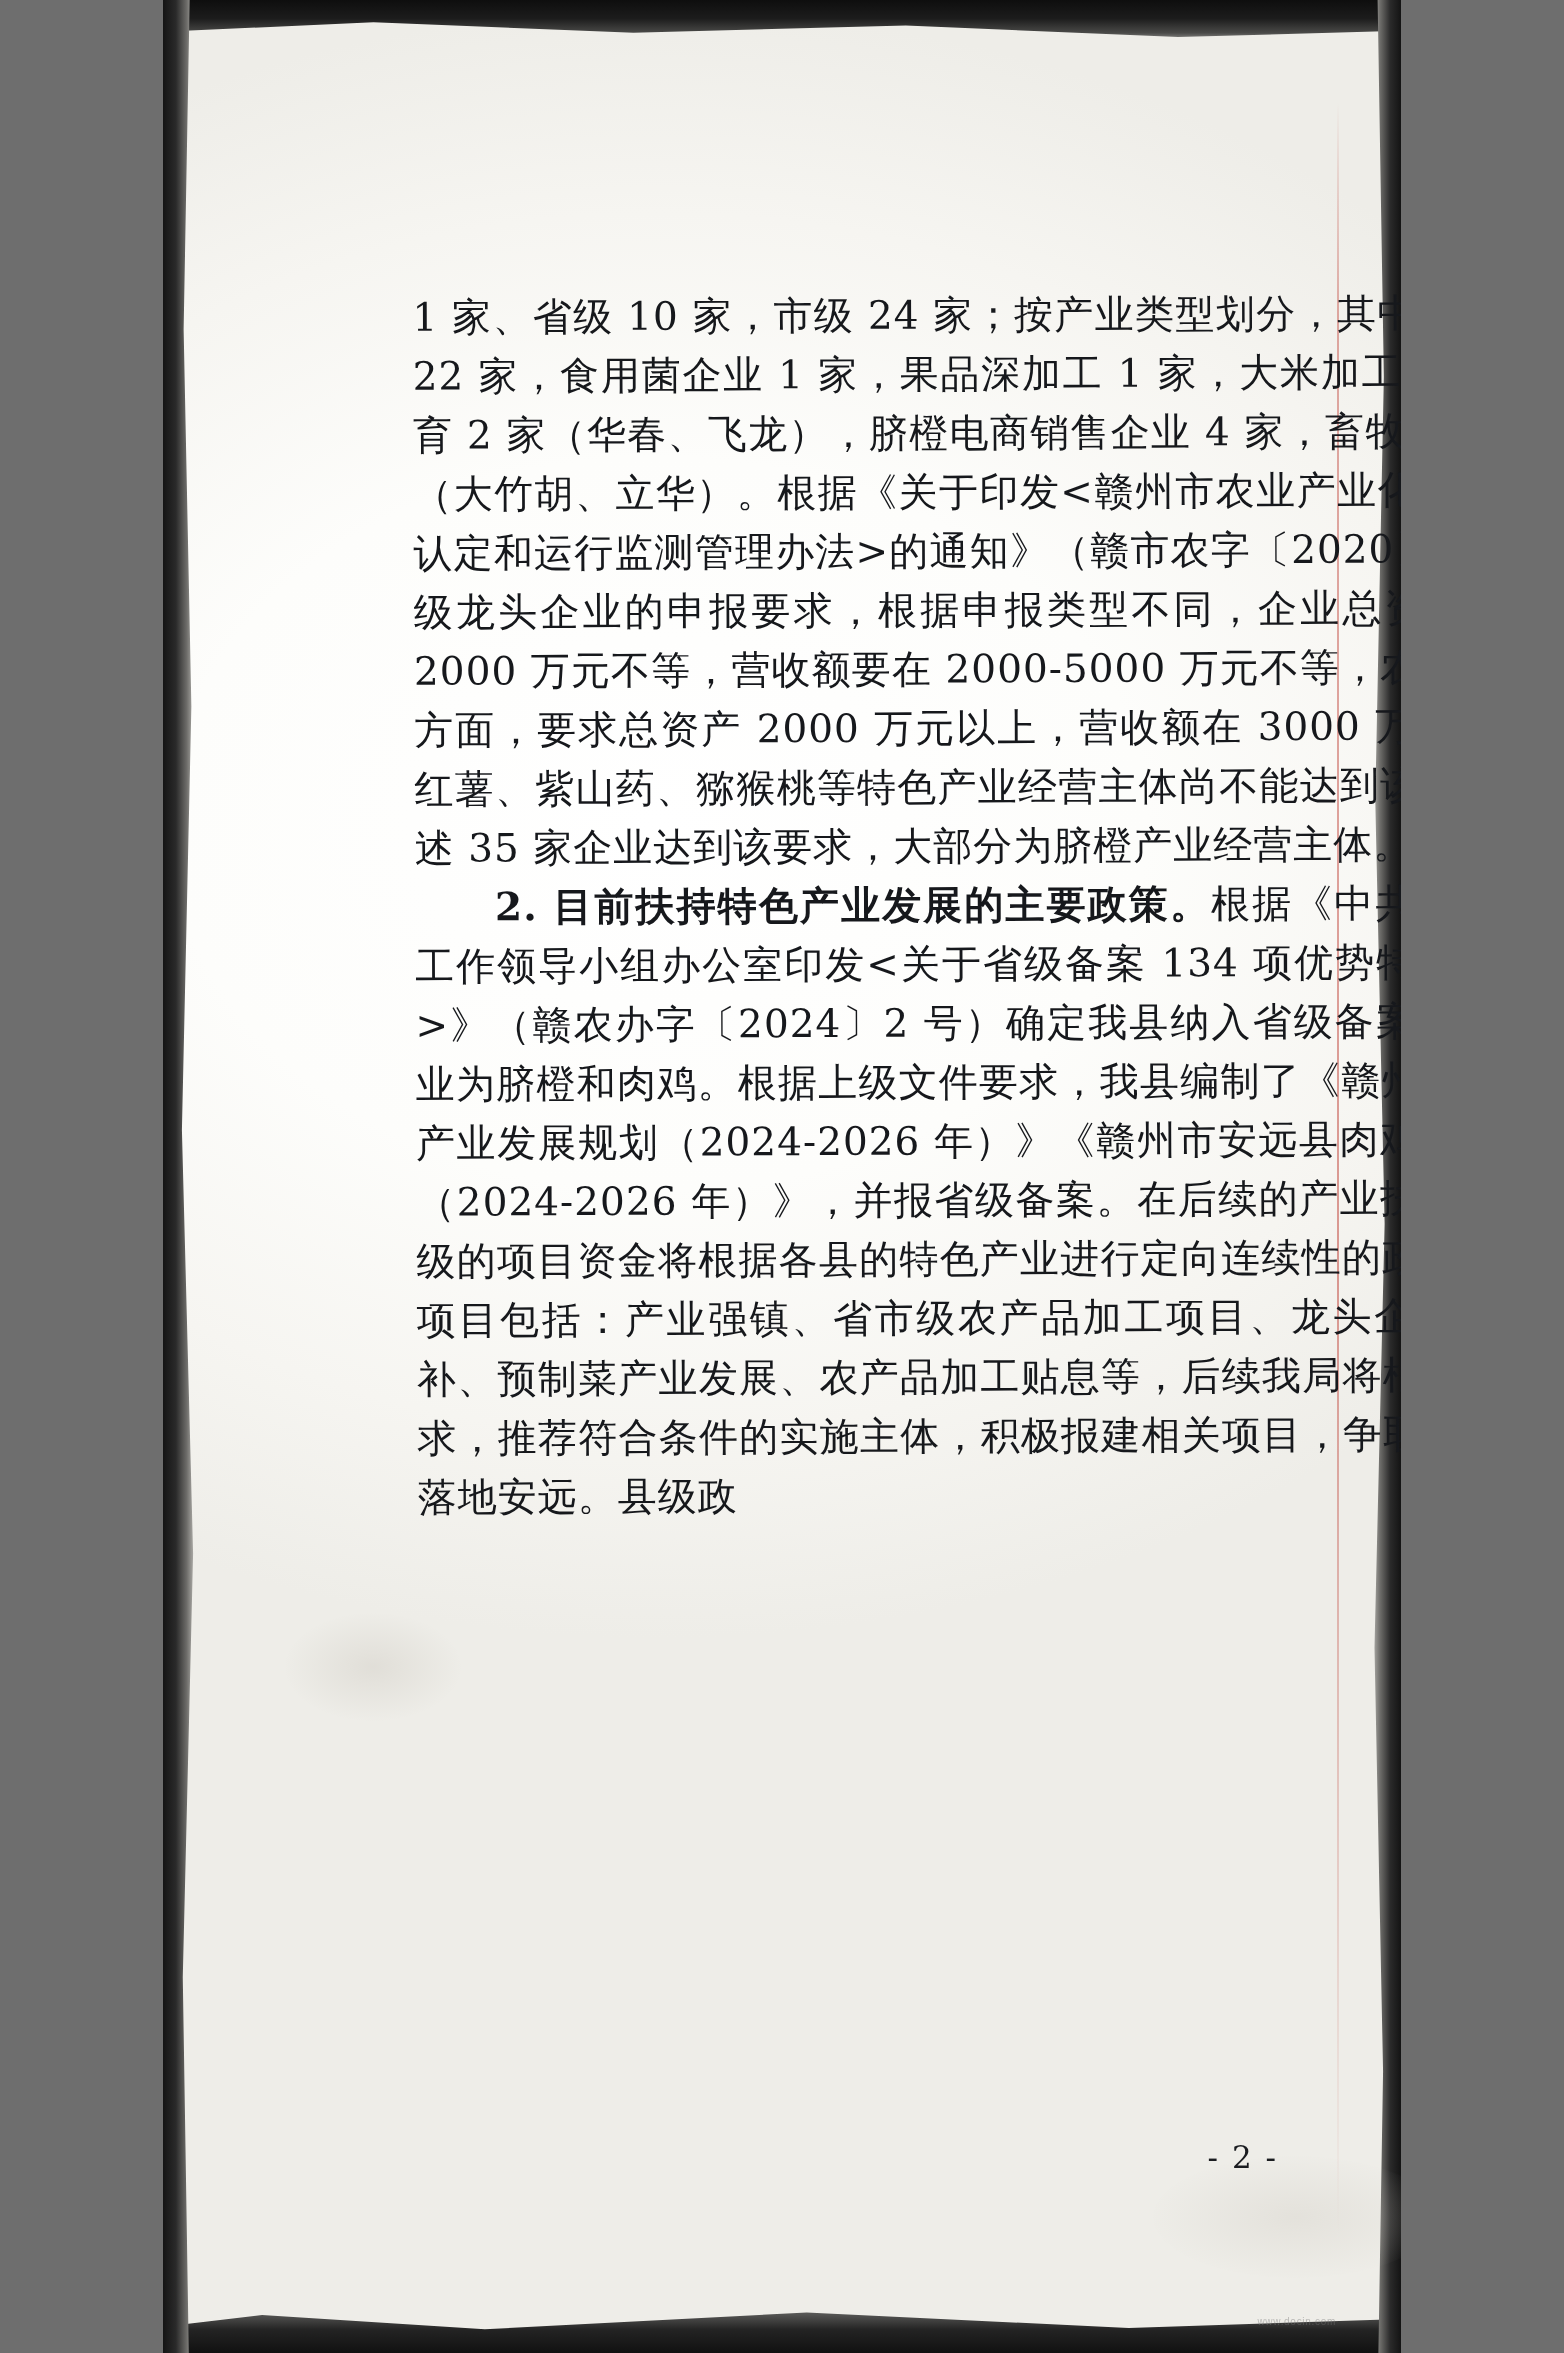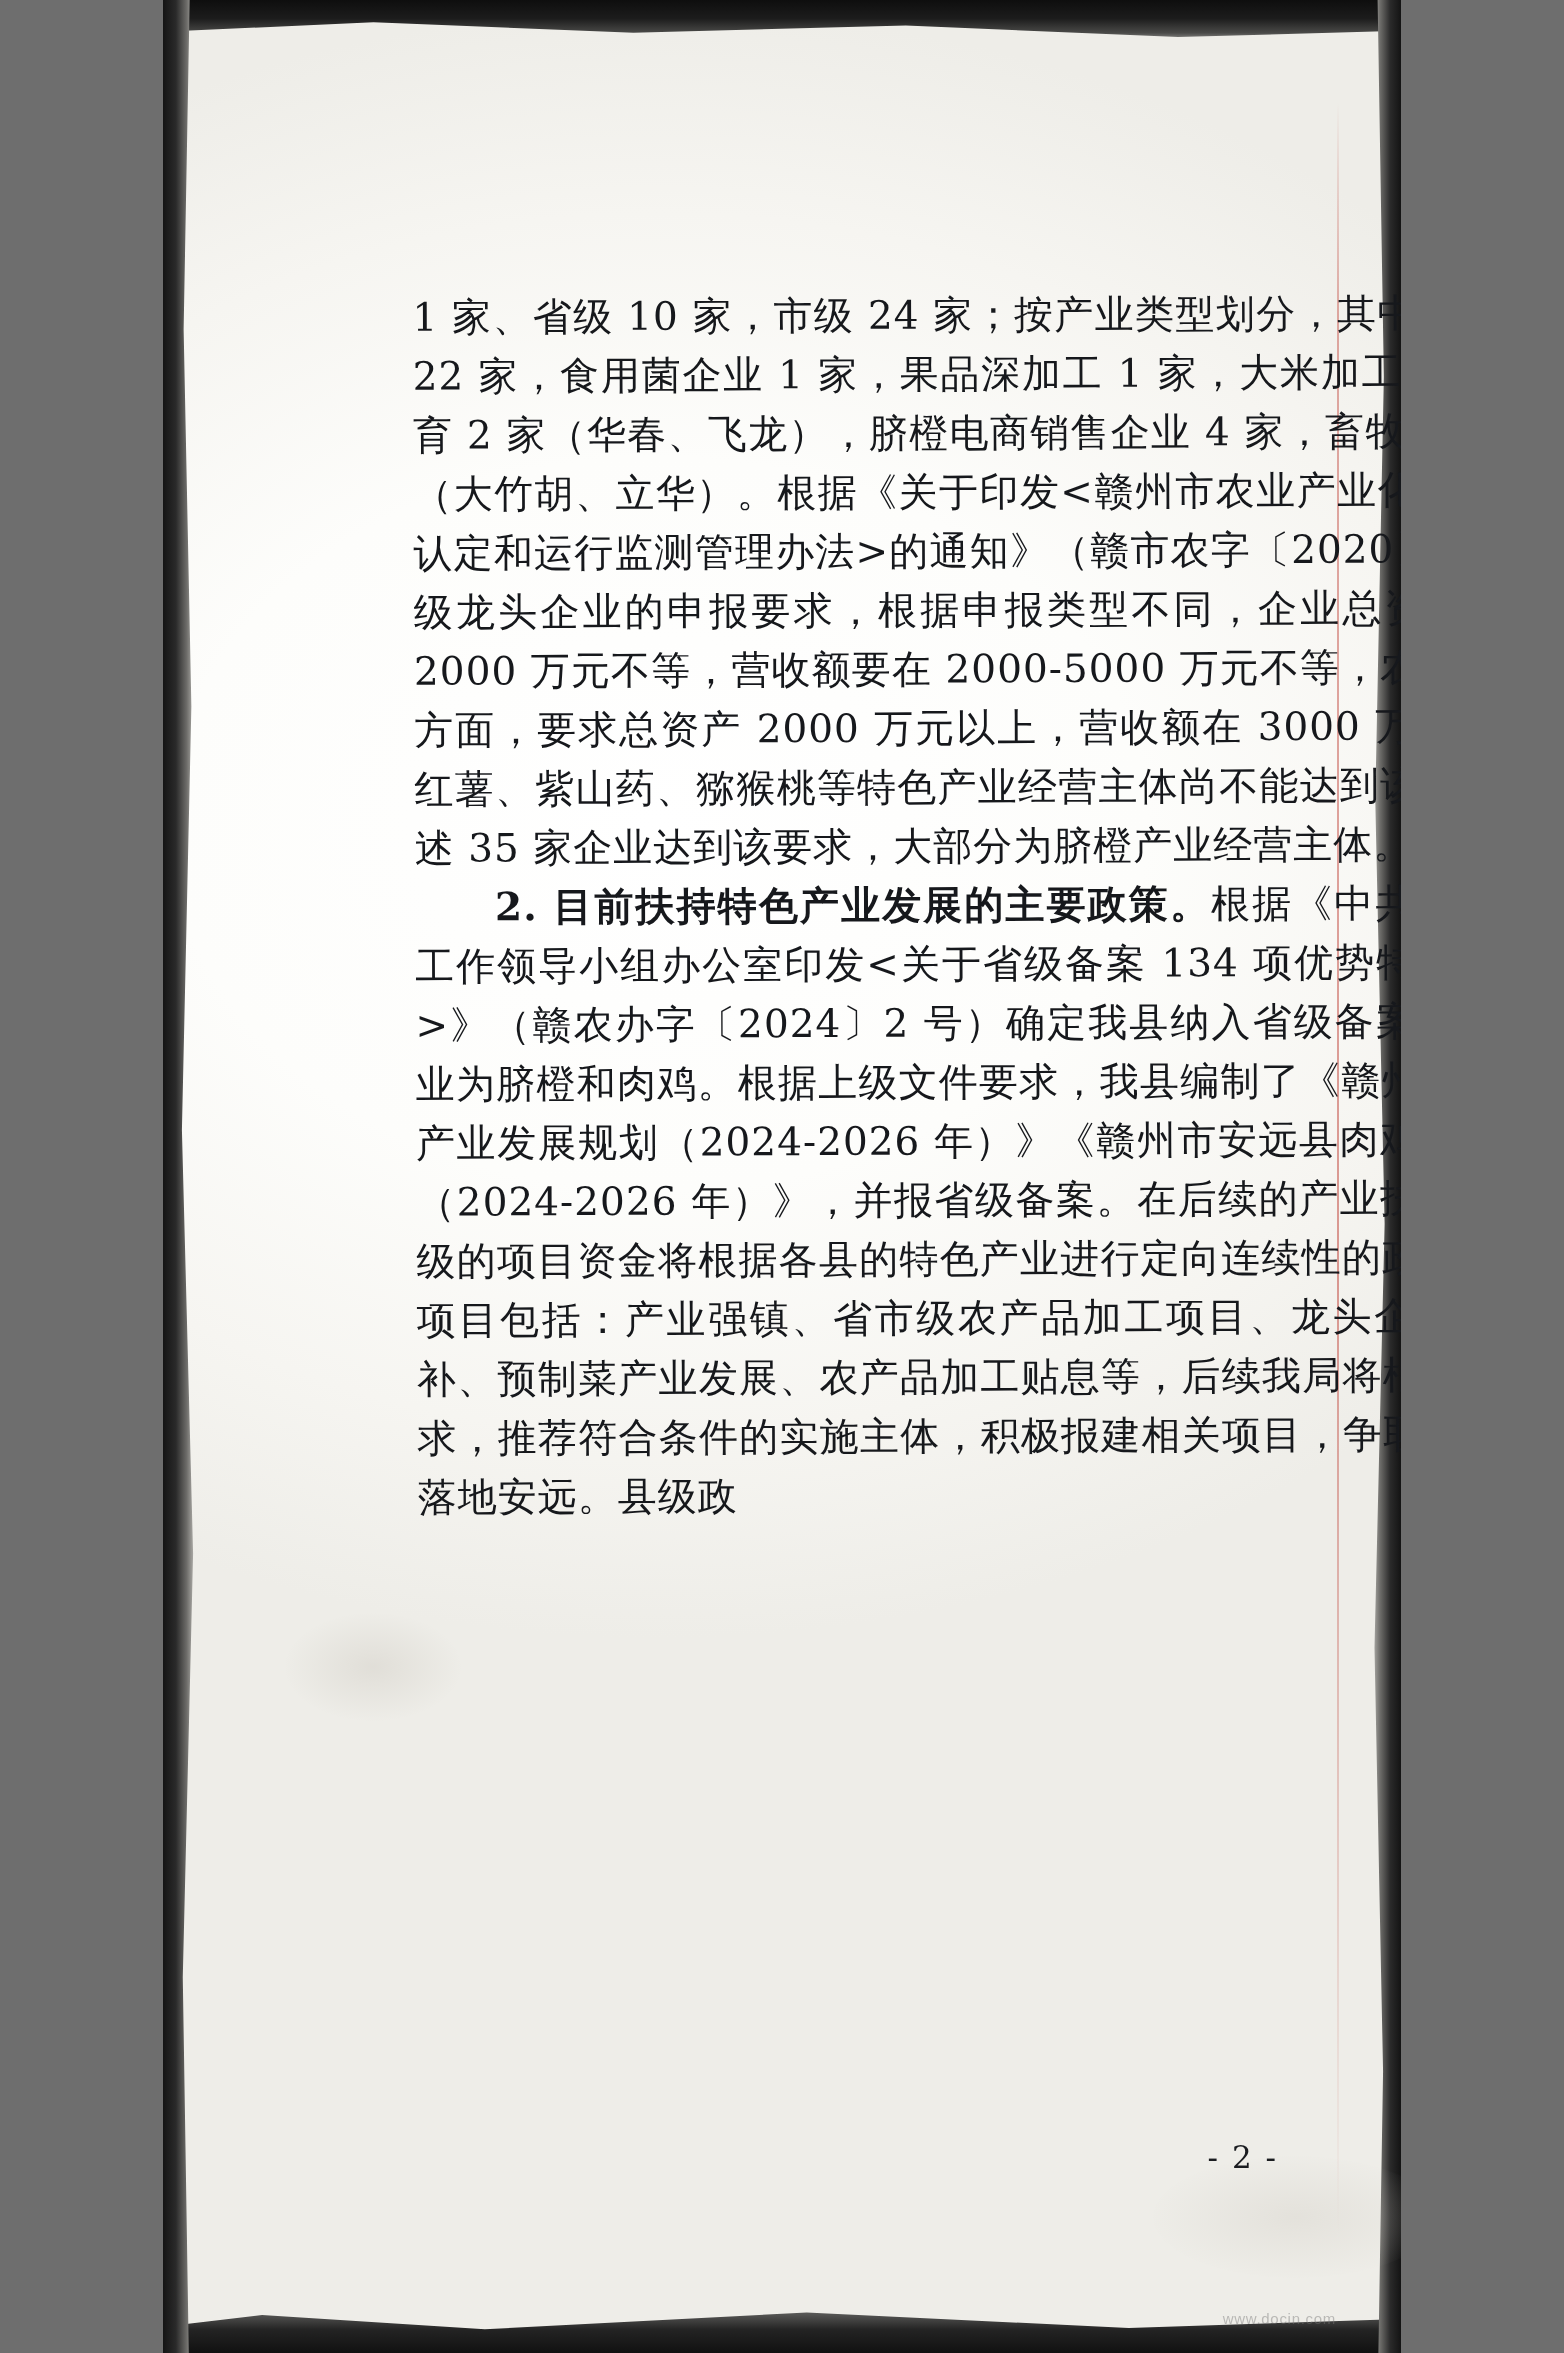--- a/index.html
+++ b/index.html
@@ -102,21 +102,21 @@
     font-family: "DejaVu Serif", "Liberation Serif", serif;
     font-size: 31px;
     color: #1a1c20;
     letter-spacing: 2px;
   }
   .watermark {
     position: absolute;
     right: 65px;
     bottom: 27px;
     font-family: "Liberation Sans", sans-serif;
-    font-size: 15px;
+    font-size: 10px;
     color: rgba(120,120,120,.45);
     letter-spacing: 0.7px;
   }
   
   .skew {
     transform: rotate(-0.25deg);
     transform-origin: 50% 50%;
   }
 </style>
 </head>

